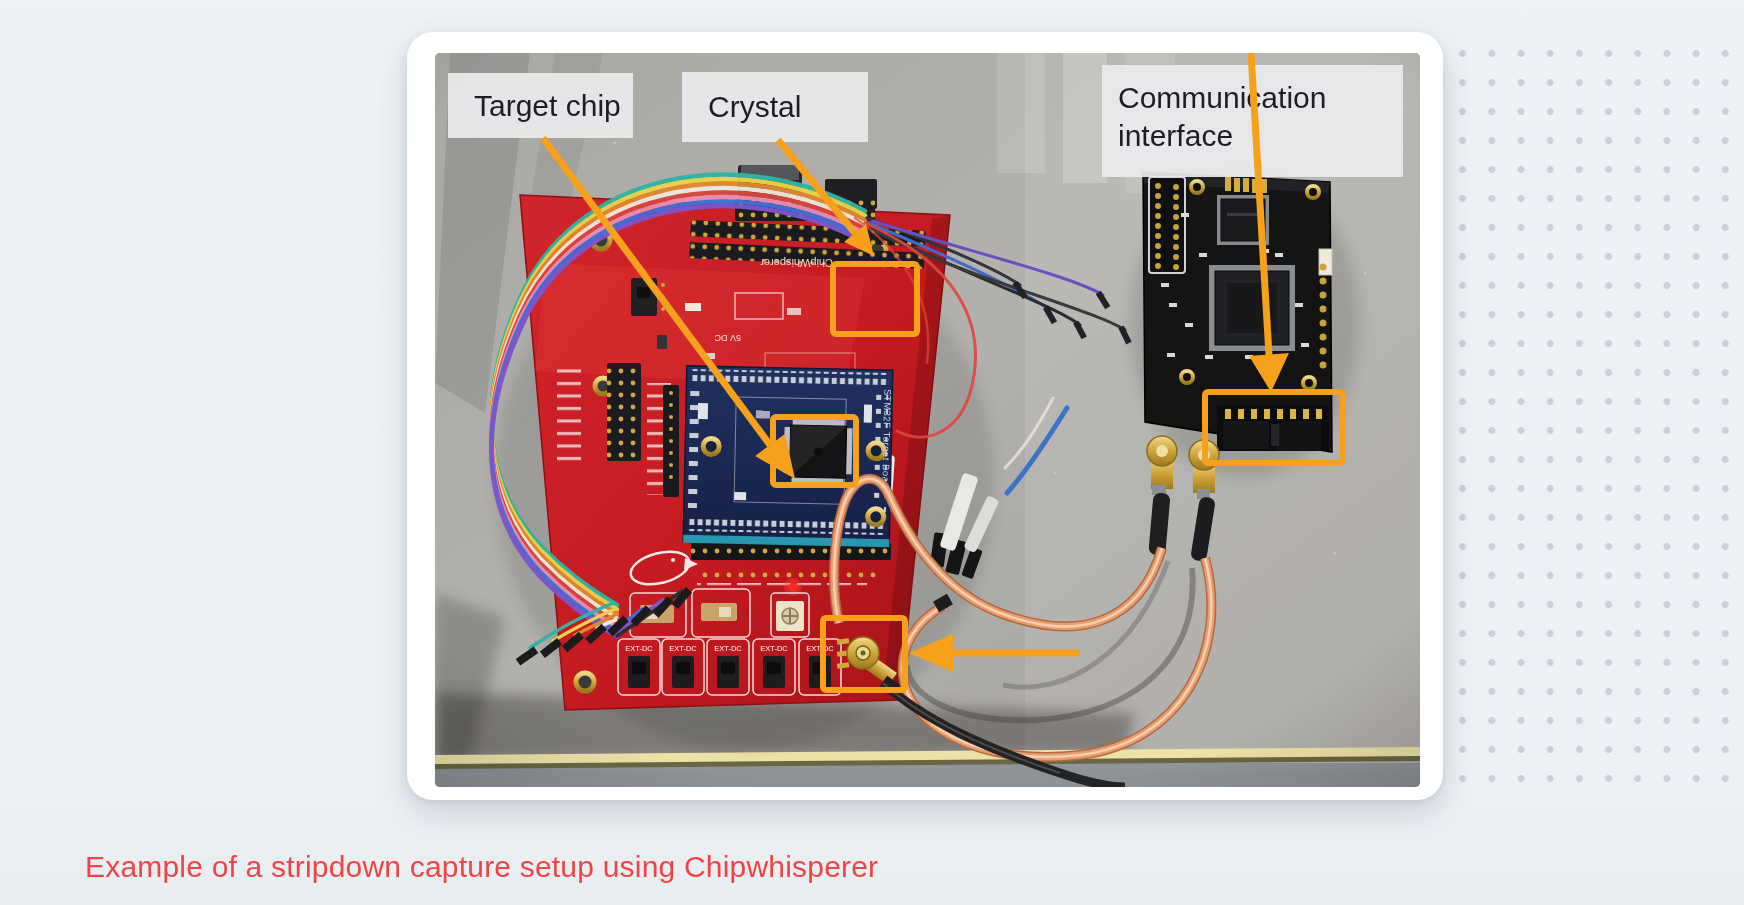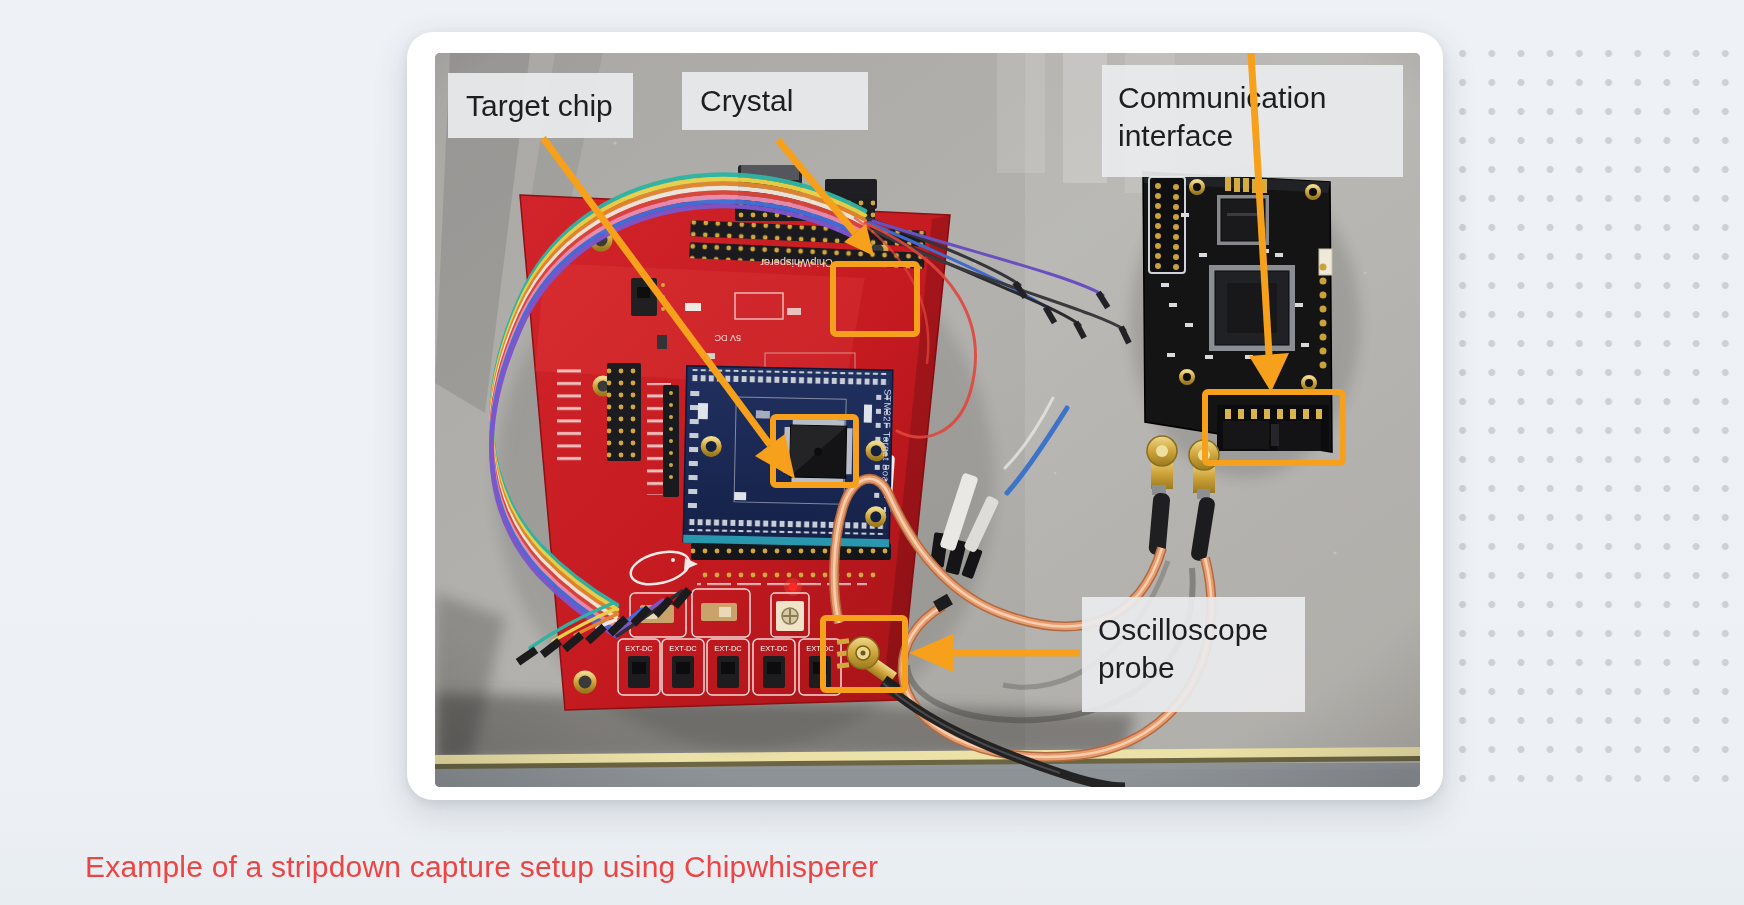--- a/index.html
+++ b/index.html
@@ -22,21 +22,21 @@
   .photo{
     position:absolute;left:28px;top:21px;width:985px;height:734px;
     border-radius:5px;overflow:hidden;background:#aeadaa;
   }
   svg.art{position:absolute;left:0;top:0;z-index:1}
   .anno-label{
     position:absolute;z-index:3;
     background:rgba(233,235,237,.93);color:#1c1e21;
     font-size:30px;white-space:pre-line;
   }
-  .anno-label.single{display:flex;align-items:center;padding-left:18px;box-sizing:border-box}
+  .anno-label.single{display:flex;align-items:center;padding-left:26px;box-sizing:border-box}
   .anno-label.multi{padding:14px 0 0 16px;line-height:38px;box-sizing:border-box}
   svg.anno{position:absolute;left:0;top:0;z-index:4;pointer-events:none}
   .caption{
     position:absolute;left:85px;top:850px;
     font-size:30px;color:#ef4444;letter-spacing:.2px;
   }
 </style>
 </head>
 <body>
 
@@ -468,25 +468,23 @@
           <path d="M430,170 C520,210 555,270 535,340 C522,382 488,392 462,378" stroke="#e0463c" stroke-width="3" opacity="0.9"></path>
           <path d="M420,165 C470,200 500,250 492,310" stroke="#e0463c" stroke-width="2.5" opacity="0.7"></path>
           <path d="M632,355 C610,390 590,420 572,440" stroke="#3d74c8" stroke-width="5"></path>
           <path d="M618,345 C600,380 585,400 570,415" stroke="#e8e6e0" stroke-width="3" opacity="0.8"></path>
         </g>
 
         <rect x="0" y="0" width="985" height="734" fill="url(#gVign)"></rect>
       </svg>
 
       <div class="anno-label single" style="left:13px;top:20px;width:185px;height:65px">Target chip</div>
-      <div class="anno-label single" style="left:247px;top:19px;width:186px;height:58px">Crystal</div>
+      <div class="anno-label single" style="left:247px;top:19px;width:186px;height:70px">Crystal</div>
       <div class="anno-label multi" style="left:667px;top:12px;width:301px;height:112px">Communication
 interface</div>
-      <div class="anno-label multi" style="left:647px;top:544px;width:223px;height:115px">Oscilloscope
-probe</div>
 
       <svg class="anno" width="985" height="734" viewBox="0 0 985 734">
         <g stroke="#F6A01B" stroke-width="6" fill="none">
           <rect x="398" y="211" width="84" height="70" rx="3"></rect>
           <rect x="338" y="364" width="83" height="68" rx="3"></rect>
           <rect x="770" y="339" width="138" height="71" rx="3"></rect>
           <rect x="388" y="565" width="82" height="72" rx="3"></rect>
         </g>
         <g stroke="#F6A01B" stroke-width="7" fill="#F6A01B">
           <g>

